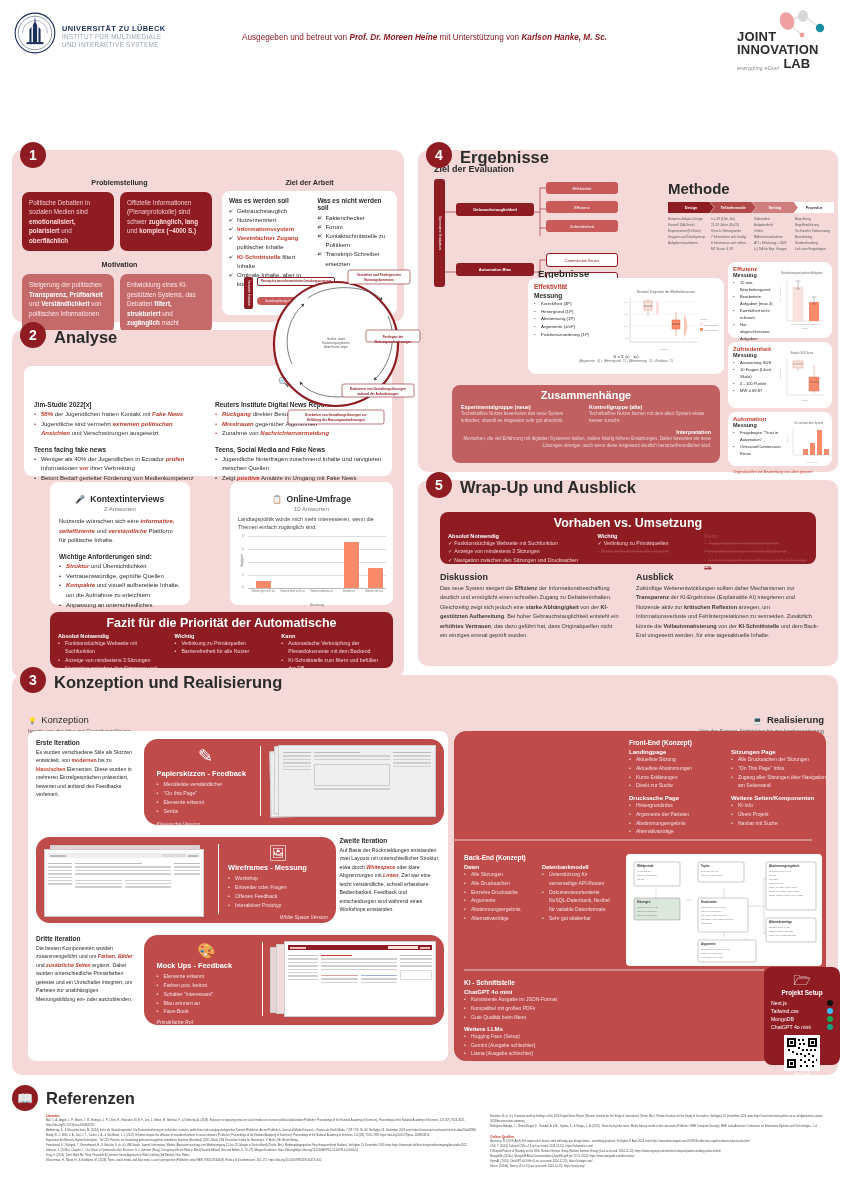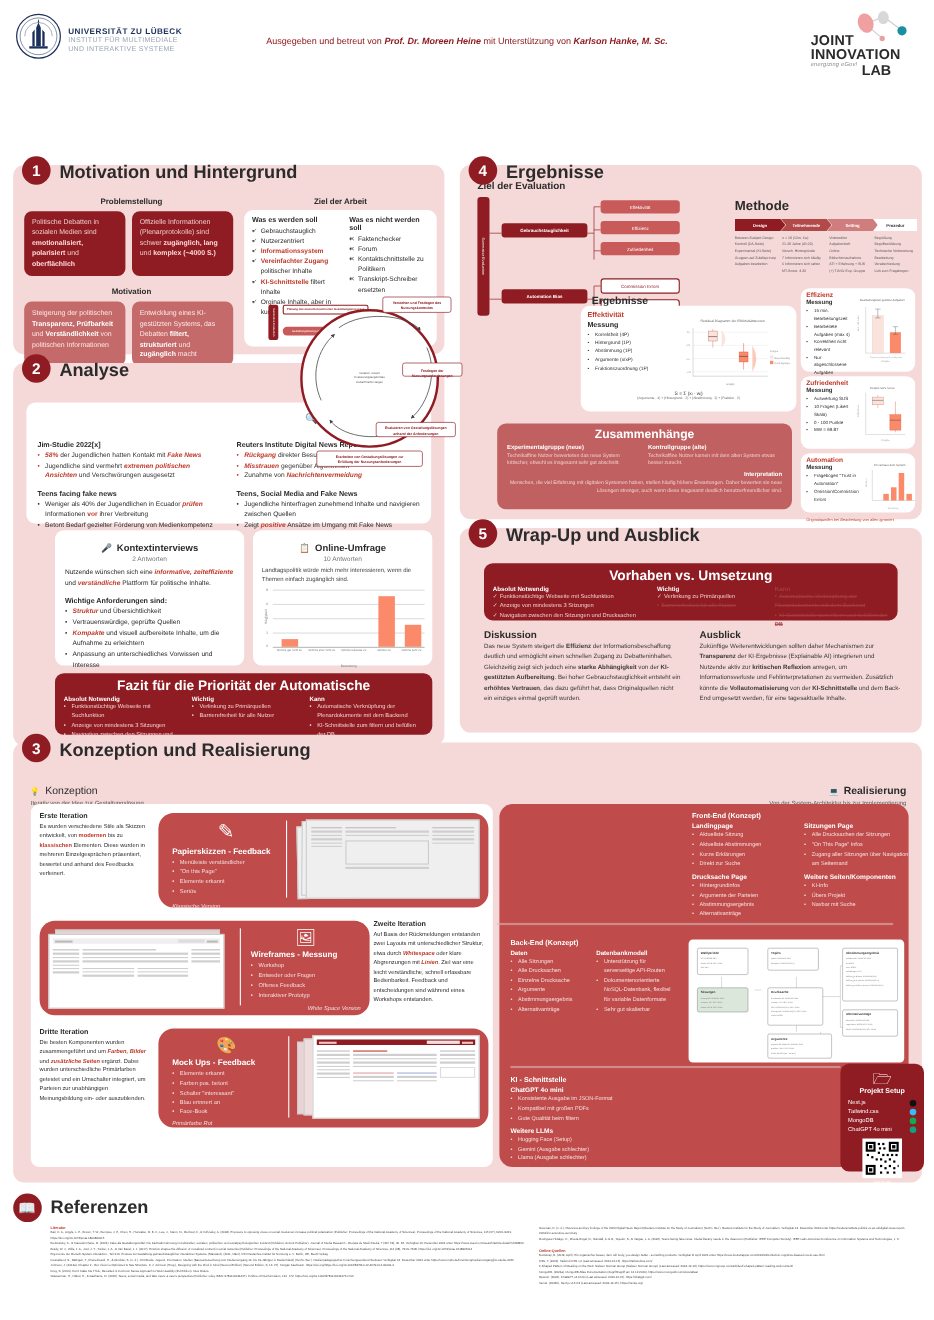--- a/index.html
+++ b/index.html
@@ -121,31 +121,30 @@
       <line x1="62" y1="7" x2="78" y2="19" stroke="#ccc" stroke-width="1"></line>
       <line x1="46" y1="14" x2="60" y2="26" stroke="#ccc" stroke-width="1"></line>
       <ellipse cx="46" cy="13" rx="7" ry="9" fill="#f0a0a0" transform="rotate(-20 46 13)"></ellipse>
       <ellipse cx="62" cy="8" rx="5" ry="6" fill="#d8d8d8"></ellipse>
       <circle cx="79" cy="20" r="4.2" fill="#1a8fa0"></circle>
       <circle cx="61" cy="27" r="2.4" fill="#e8a0a0"></circle>
     </svg>
     <div style="position:relative;padding-top:20px">
       <div class="jil-txt">JOINT</div>
       <div class="jil-txt">INNOVATION</div>
-      <div style="display:flex;gap:4px">
+      <div style="display:flex;align-items:flex-end;gap:4px">
         <span class="jil-sub">energizing eGov!</span>
         <span class="jil-lab">LAB</span>
       </div>
     </div>
   </div>
 </div>
 
 <div class="sec" style="left:12px;top:150px;width:392px;height:172px">
   <div class="sec-badge">1</div>
-  <div class="sec-title">Motivation und Hintergrund</div>
 
   <div style="position:absolute;left:10px;top:28px;width:195px">
     <div class="mini-h">Problemstellung</div>
     <div class="fl" style="gap:6px;margin-top:5px">
       <div class="redbox" style="width:92px">
         <span>Politische Debatten in sozialen Medien sind </span><b>emotionalisiert, polarisiert</b><span> und </span><b>oberflächlich</b>
       </div>
       <div class="redbox" style="width:92px">
         <span>Offizielle Informationen (Plenarprotokolle) sind schwer </span><b>zugänglich, lang</b><span> und </span><b>komplex (~4000 S.)</b>
       </div>
@@ -262,21 +261,21 @@
         </ul>
         <div class="t65 bold" style="margin-top:7px">Teens, Social Media and Fake News</div>
         <ul class="t6" style="line-height:1.6;margin-top:2px">
           <li><span>Jugendliche hinterfragen zunehmend Inhalte und navigieren zwischen Quellen</span></li>
           <li><span>Zeigt </span><b class="ri">positive</b><span> Ansätze im Umgang mit Fake News</span></li>
         </ul>
       </div>
     </div>
   </div>
 
-  <div class="card" style="position:absolute;left:38px;top:152px;width:172px;height:123px;padding:6px 9px">
+  <div class="card" style="position:absolute;left:38px;top:152px;width:140px;height:123px;padding:6px 9px">
     <div style="text-align:center">
       <span style="font-size:8px">🎤</span>
       <span style="font-size:8.6px;font-weight:bold">Kontextinterviews</span>
       <div class="t6" style="color:#777">2 Antworten</div>
     </div>
     <div class="t6" style="line-height:1.6;margin-top:5px">
       <span>Nutzende wünschen sich eine </span><b class="ri">informative, zeiteffiziente</b><span> und </span><b class="ri">verständliche</b><span> Plattform für politische Inhalte.</span>
     </div>
     <div class="t65 bold" style="margin-top:7px">Wichtige Anforderungen sind:</div>
     <ul class="t6" style="line-height:1.62;margin-top:2px">
@@ -374,21 +373,21 @@
           <path d="M11 33 H22"></path>
             <path d="M11 93 H22"></path>
           <path d="M100 33 H106 M106 9 V57 M106 9 H112 M106 30 H112 M106 49 H112"></path>
           <path d="M100 93 H106 M106 81 V101 M106 81 H112 M106 101 H112"></path>
         </g>
       </svg>
     </div>
   </div>
 
   <div style="position:absolute;left:250px;top:30px;width:164px">
-    <div style="font-size:12px;font-weight:bold">Methode</div>
+    <div style="font-size:15px;font-weight:bold">Methode</div>
     <div style="position:relative;height:11px;margin-top:5px">
       <div style="position:absolute;left:0;width:46px;height:11px;background:#8e1c22;color:#fff;font-size:3.8px;font-weight:bold;display:flex;align-items:center;justify-content:center;clip-path:polygon(0 0,90% 0,100% 50%,90% 100%,0 100%)">Design</div>
       <div style="position:absolute;left:42px;width:46px;height:11px;background:#b34a4a;color:#fff;font-size:3.8px;font-weight:bold;display:flex;align-items:center;justify-content:center;clip-path:polygon(0 0,90% 0,100% 50%,90% 100%,0 100%,10% 50%)">Teilnehmende</div>
       <div style="position:absolute;left:84px;width:46px;height:11px;background:#cf7d7d;color:#fff;font-size:3.8px;font-weight:bold;display:flex;align-items:center;justify-content:center;clip-path:polygon(0 0,90% 0,100% 50%,90% 100%,0 100%,10% 50%)">Setting</div>
       <div style="position:absolute;left:126px;width:40px;height:11px;background:#fff;color:#333;font-size:3.8px;font-weight:bold;display:flex;align-items:center;justify-content:center;clip-path:polygon(0 0,100% 0,100% 100%,0 100%,10% 50%)">Prozedur</div>
     </div>
     <div class="fl" style="margin-top:4px;gap:2px">
       <div style="width:42px;font-size:3.2px;line-height:1.85;color:#5a5a5a">
         <div>Between-Subject-Design</div>
           <div>Kontroll (DA-Seite)</div>

